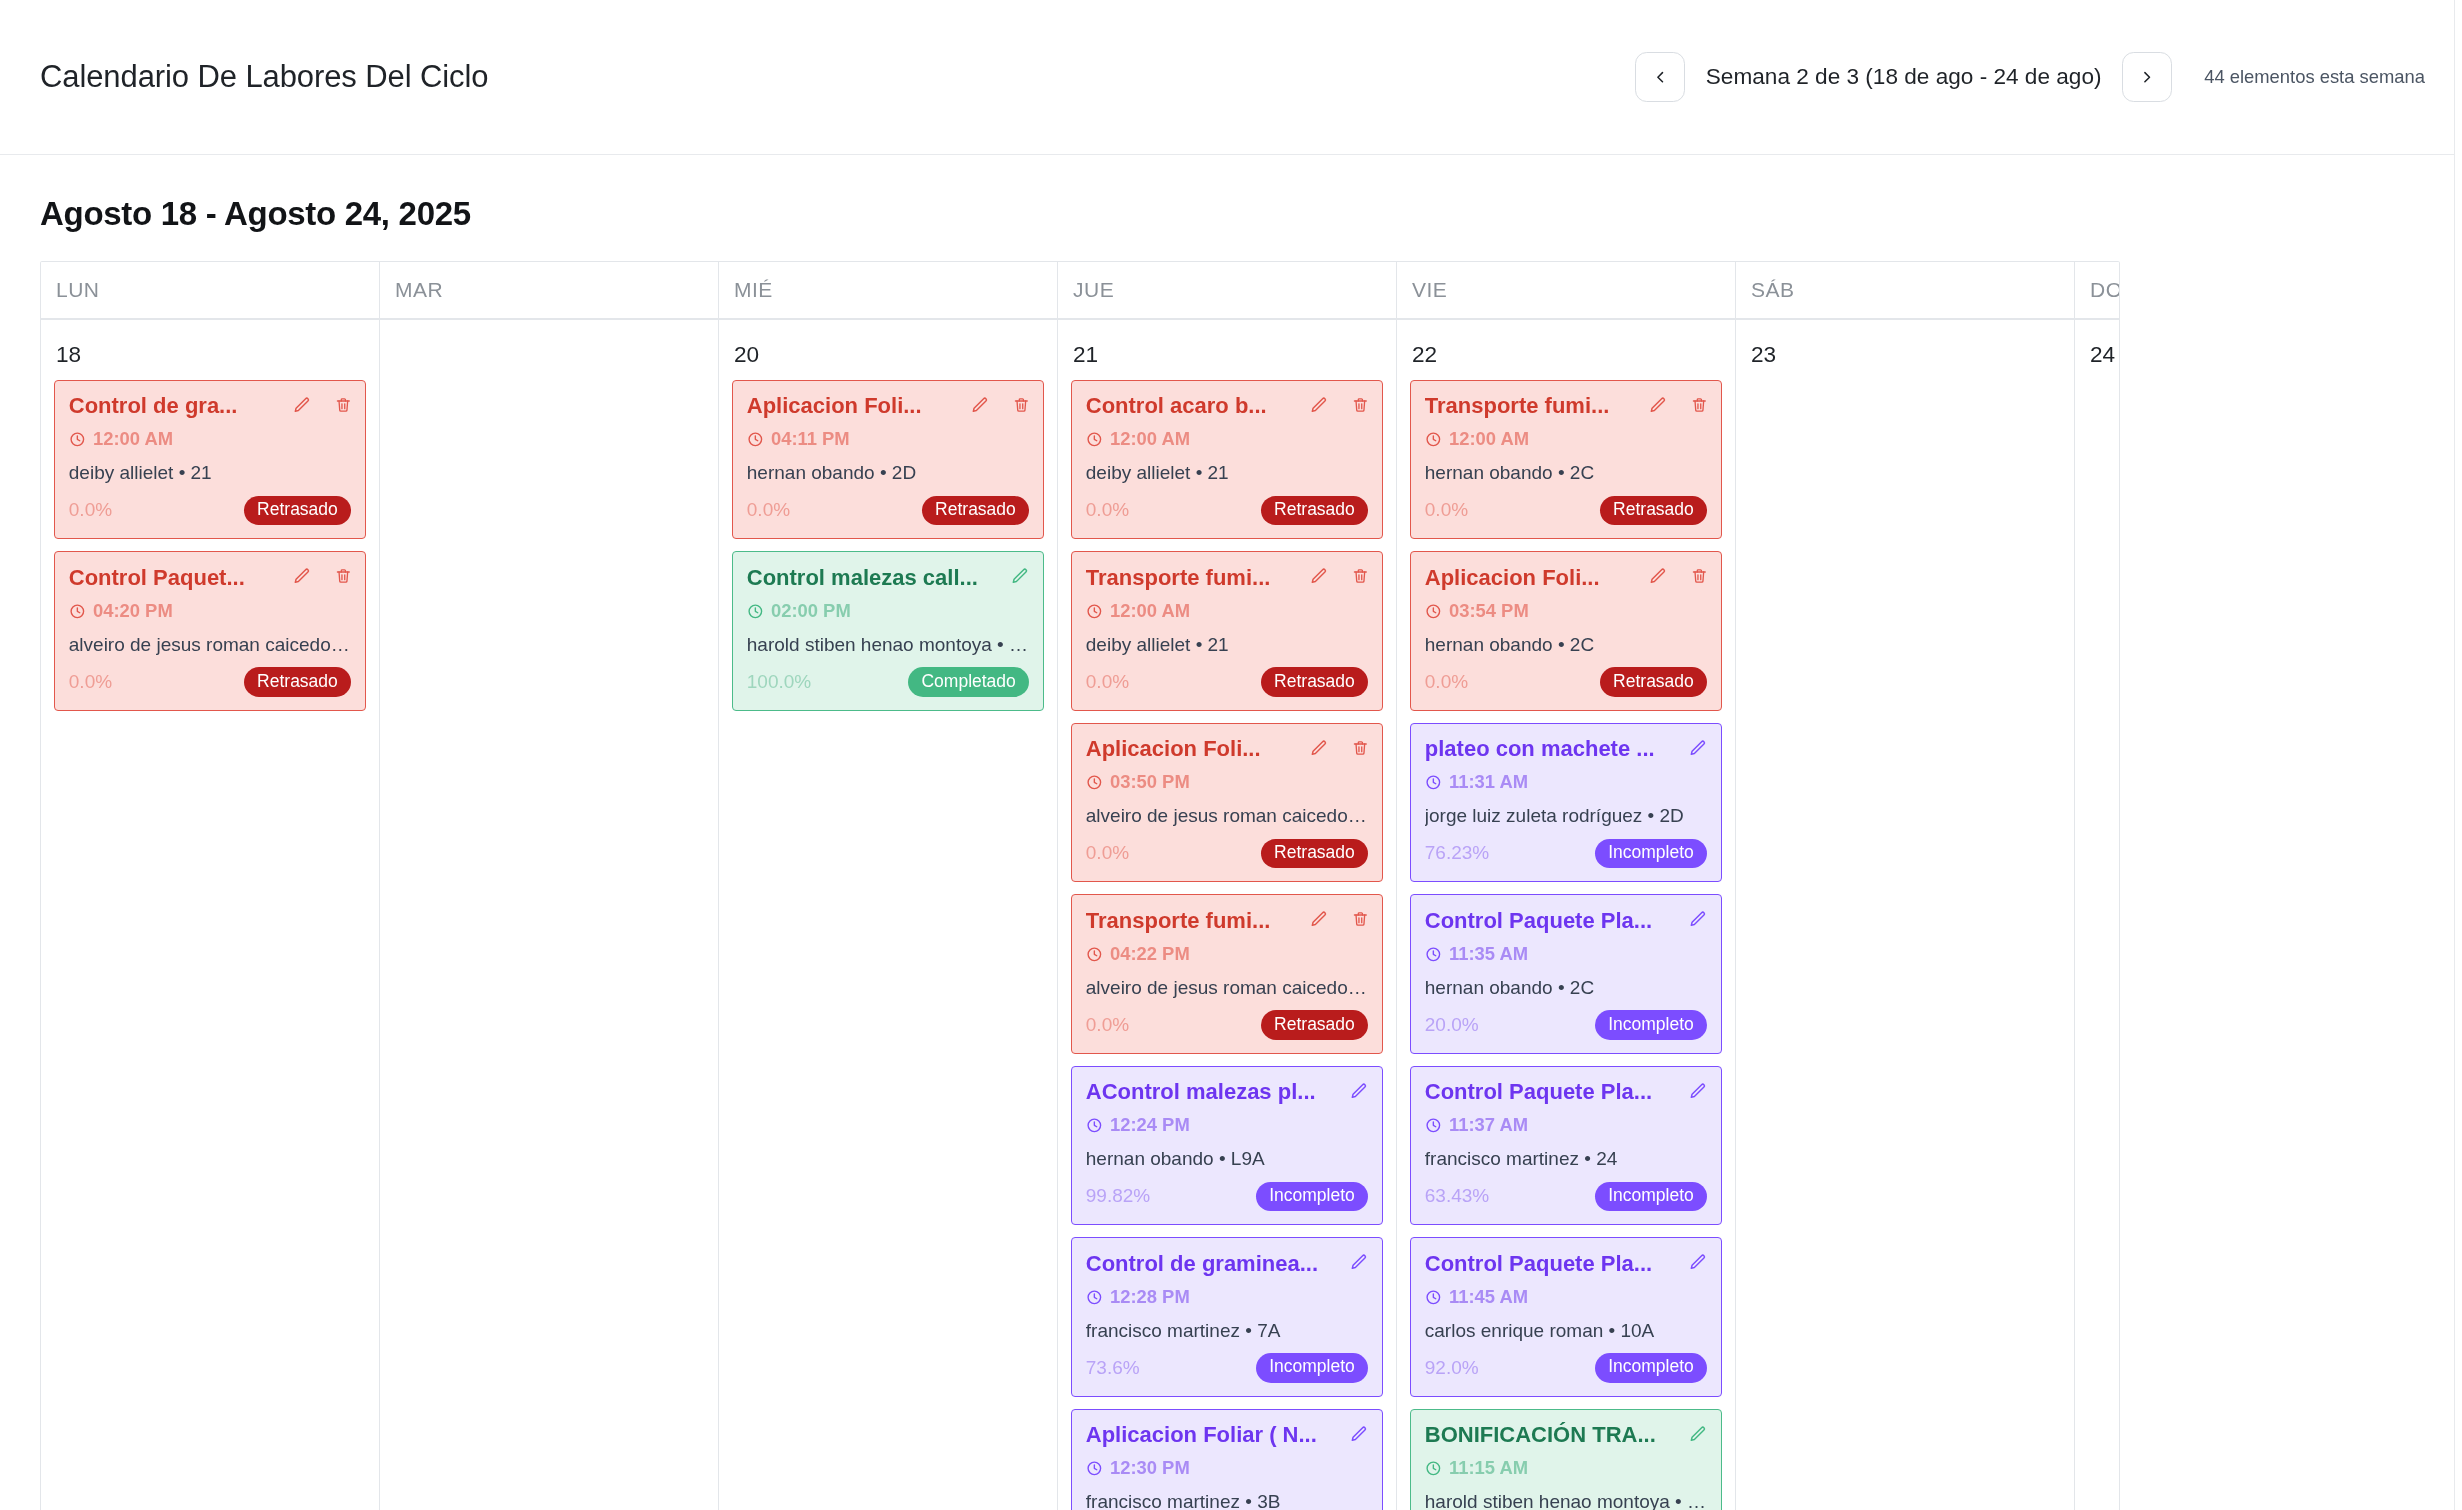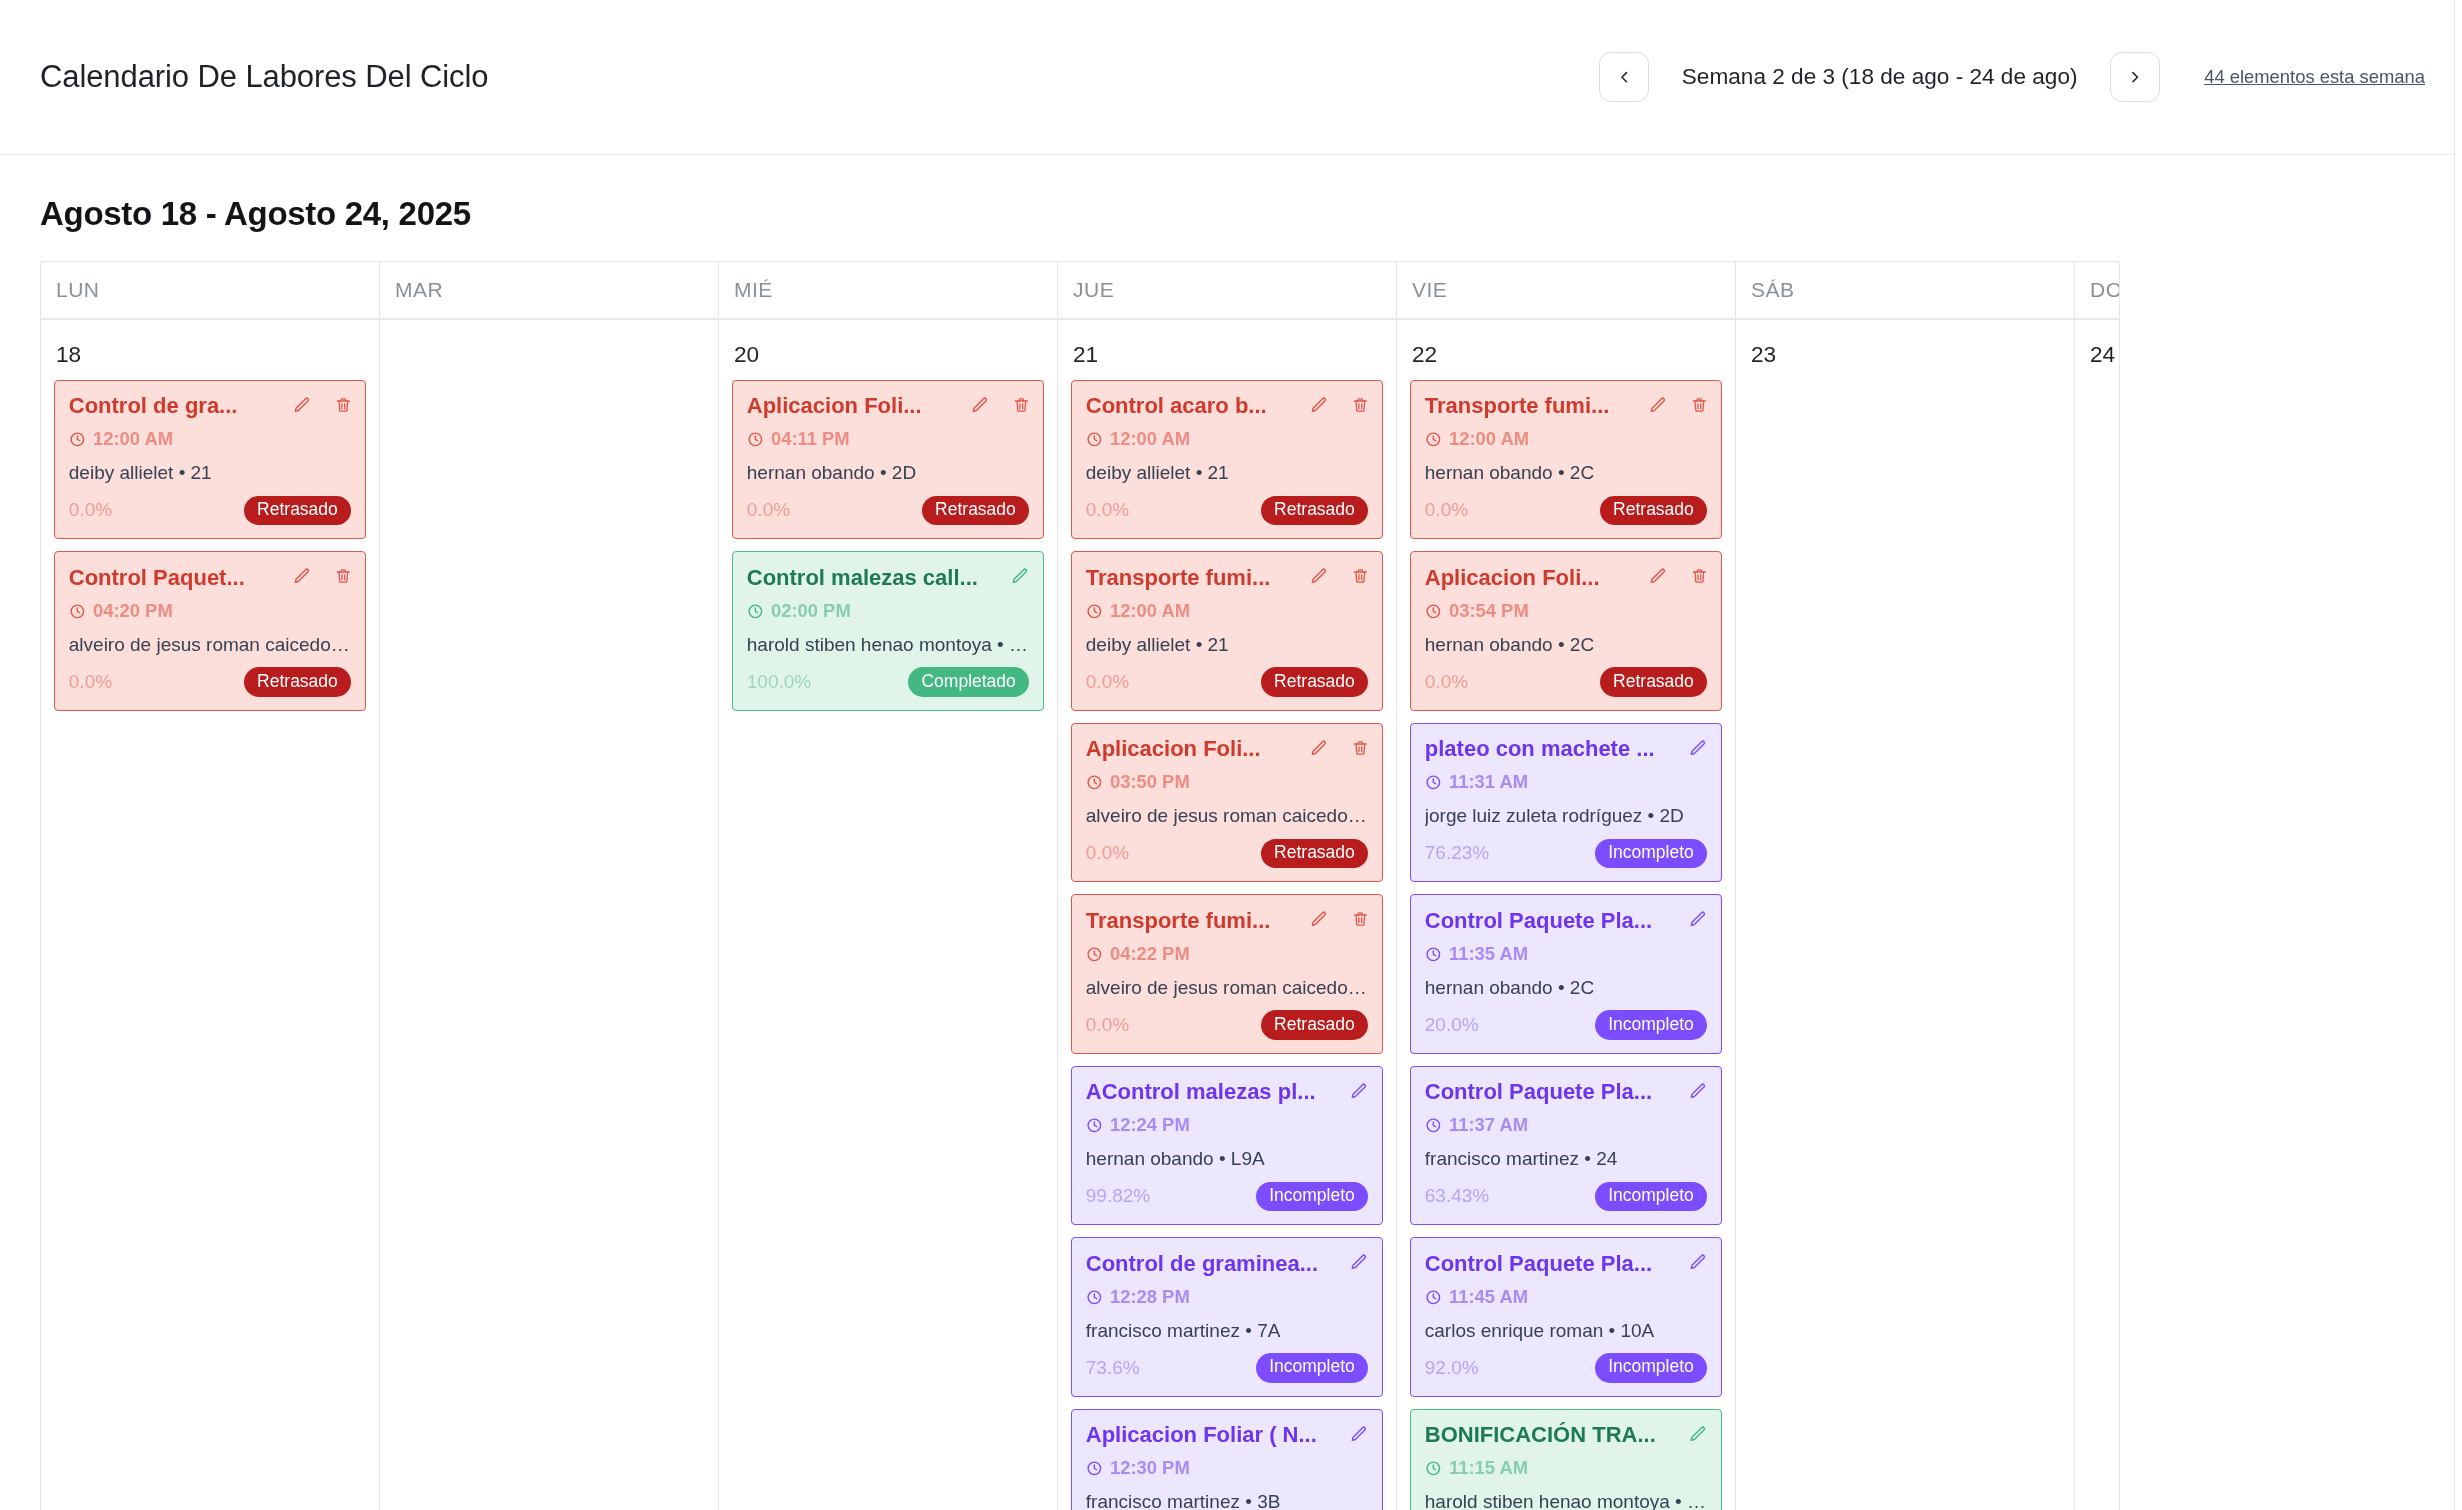--- a/index.html
+++ b/index.html
@@ -26,21 +26,21 @@
   .app-title {
     font-size: 31px;
     font-weight: 400;
     color: #1f2328;
     letter-spacing: -0.1px;
     white-space: nowrap;
   }
   .week-nav {
     display: flex;
     align-items: center;
-    gap: 16px;
+    gap: 4px;
   }
   .nav-btn {
     width: 50px;
     height: 50px;
     border: 1.7px solid #d9dde2;
     border-radius: 11.7px;
     background: #fff;
     display: flex;
     align-items: center;
     justify-content: center;
@@ -50,23 +50,22 @@
   .nav-btn svg { display: block; }
   .week-label {
     font-size: 22.6px;
     color: #1f2328;
     padding: 0 16.7px;
     white-space: nowrap;
   }
   .week-count {
     font-size: 18.4px;
     color: #4b5563;
-    margin-left: 44px;
+    margin-left: 32px;
     white-space: nowrap;
-    text-decoration: underline;
   }
 
   
   .content { padding: 0 40px; }
   .range-title {
     font-size: 33px;
     font-weight: 700;
     color: #121417;
     letter-spacing: -0.3px;
     padding: 40px 0 28px 0;

